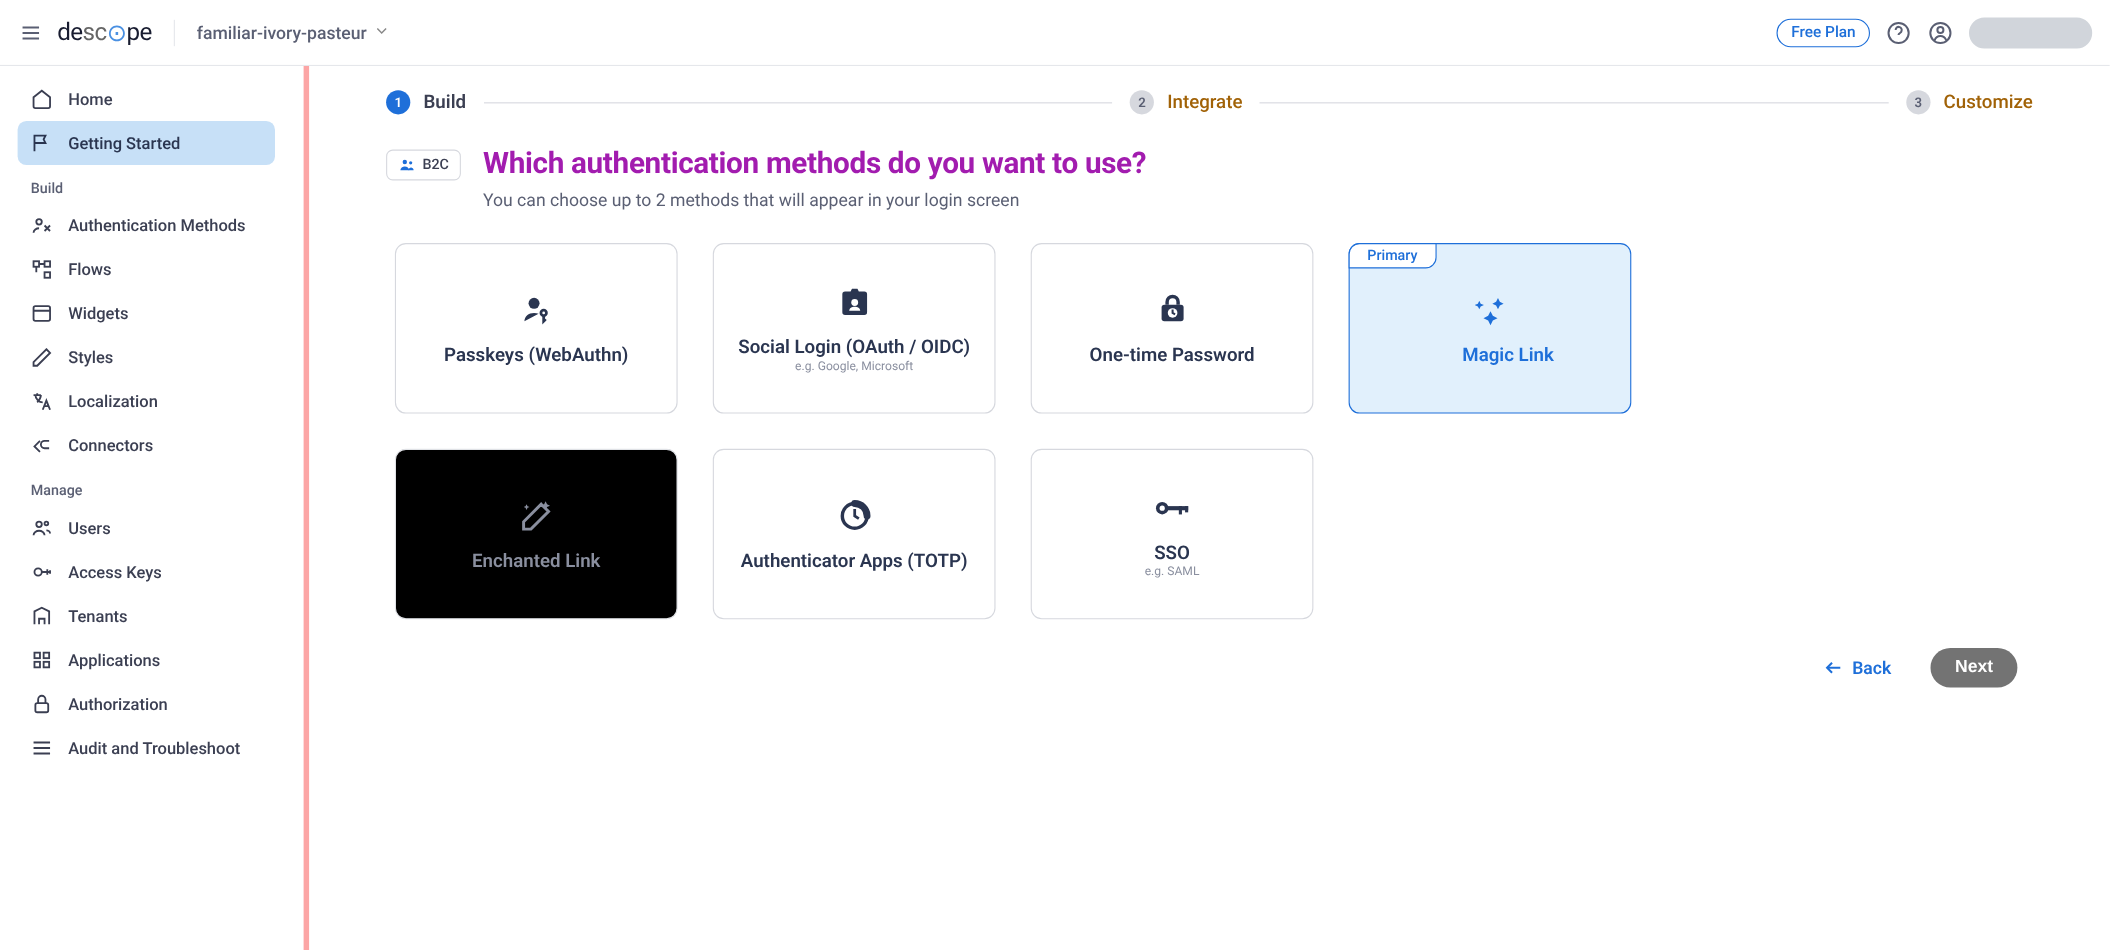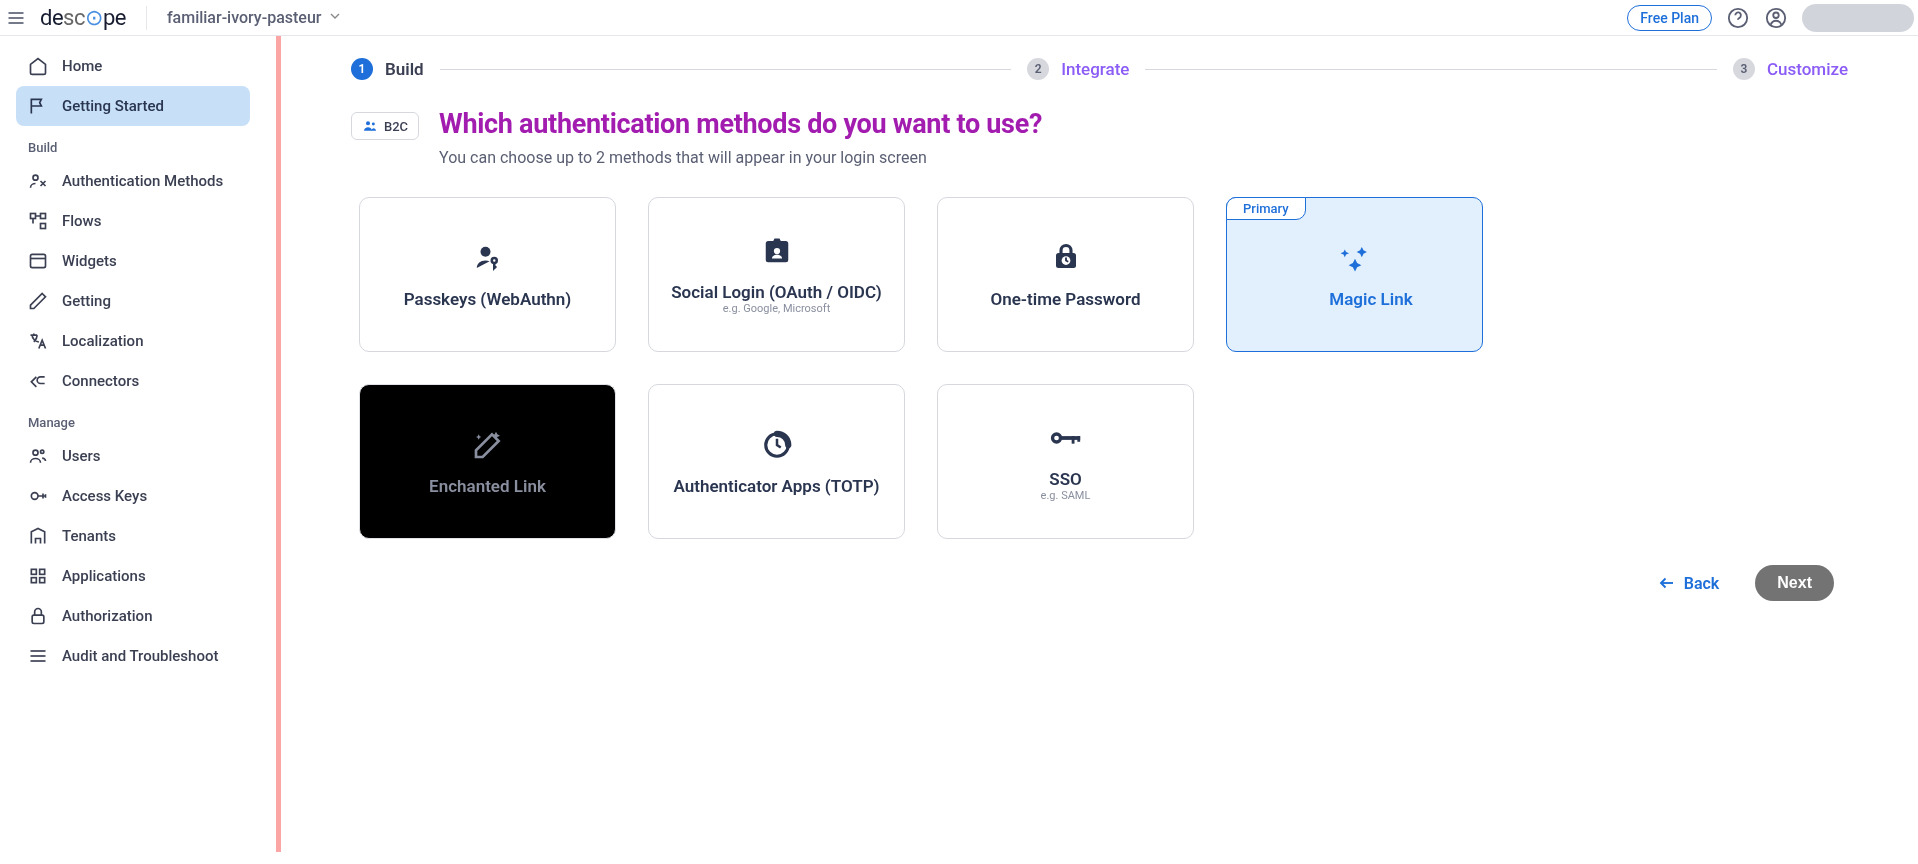--- a/index.html
+++ b/index.html
@@ -1,19 +1,19 @@
 <!DOCTYPE html>
 <html><head>
   <meta charset="utf-8">
   <style>
     * { box-sizing: border-box; margin: 0; padding: 0; }
     body { font-family: -apple-system, BlinkMacSystemFont, 'Segoe UI', Roboto, Helvetica, Arial, sans-serif; background: #fff; color: #181c30; }
 
     
-    .header { display: flex; align-items: center; height: 36px; border-bottom: 1px solid #e5e7eb; padding: 0 4px; }
+    .header { display: flex; align-items: center; height: 60px; border-bottom: 1px solid #e5e7eb; padding: 0 16px; }
     .menu-btn { width: 24px; height: 24px; display: flex; align-items: center; justify-content: center; margin-right: 12px; cursor: pointer; }
     .logo { font-size: 22px; font-weight: 400; color: #181c30; letter-spacing: -0.5px; display: flex; align-items: center; }
     .logo .sc { color: #666; }
     .logo .o { color: #4a90e2; }
     .divider-v { width: 1px; height: 24px; background: #e5e7eb; margin: 0 20px; }
     .project-name { color: #5a5f73; font-size: 16px; font-weight: 500; display: flex; align-items: center; cursor: pointer; }
     .project-name .chevron { margin-left: 6px; color: #888; }
     .header-right { margin-left: auto; display: flex; align-items: center; gap: 14px; }
     .free-plan { border: 1px solid #1e6fd9; color: #1e6fd9; padding: 4px 12px; border-radius: 14px; font-size: 14px; font-weight: 500; cursor: pointer; }
     .icon-btn { width: 24px; height: 24px; display: flex; align-items: center; justify-content: center; cursor: pointer; color: #5a5f73; }
@@ -31,21 +31,21 @@
 
     .main { flex: 1; padding: 22px 70px; overflow-y: auto; }
 
     
     .stepper { display: flex; align-items: center; margin-bottom: 28px; }
     .step { display: flex; align-items: center; gap: 12px; }
     .step-num { width: 22px; height: 22px; border-radius: 50%; display: flex; align-items: center; justify-content: center; font-size: 12px; font-weight: 600; }
     .step-num.active { background: #1e6fd9; color: #fff; }
     .step-num.inactive { background: #d6d8de; color: #5a5f73; }
     .step-label { font-size: 17px; font-weight: 600; color: #3b3f52; }
-    .step-label.inactive { color: #8b5cf6; font-weight: 500; }
+    .step-label.inactive { color: #a16207; font-weight: 500; }
     .step-line { flex: 1; height: 1px; background: #d6d8de; margin: 0 16px; }
 
     
     .title-row { display: flex; align-items: flex-start; gap: 20px; margin-bottom: 30px; }
     .b2c-badge { border: 1px solid #d6d8de; border-radius: 6px; padding: 5px 10px; display: flex; align-items: center; gap: 6px; font-size: 13px; color: #3b3f52; cursor: pointer; font-weight: 500; margin-top: 4px; }
     .b2c-badge svg { color: #1e6fd9; }
     .title-block h1 { font-size: 27px; font-weight: 700; color: #a21caf; margin-bottom: 8px; letter-spacing: -0.3px; }
     .title-block p { font-size: 16px; color: #5a5f73; }
 
     
@@ -161,21 +161,21 @@
           </svg>
         </span>
       <span>Widgets</span>
     </div>
     <div class="nav-item">
       <span class="nav-icon">
           <svg width="20" height="20" viewBox="0 0 24 24" fill="none" stroke="currentColor" stroke-width="2">
             <path d="M17 3l4 4L7 21H3v-4z"></path>
           </svg>
         </span>
-      <span>Getting</span>
+      <span>Styles</span>
     </div>
     <div class="nav-item">
       <span class="nav-icon">
           <svg width="20" height="20" viewBox="0 0 24 24" fill="none" stroke="currentColor" stroke-width="2">
             <path d="M3 5h8M7 3v2M5 5c0 4 4 8 8 8M11 5c0 4-4 8-4 8M13 21l4-10 4 10M15 17h4"></path>
           </svg>
         </span>
       <span>Localization</span>
     </div>
     <div class="nav-item">

